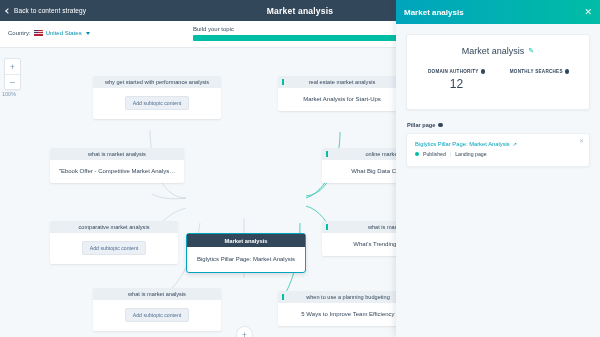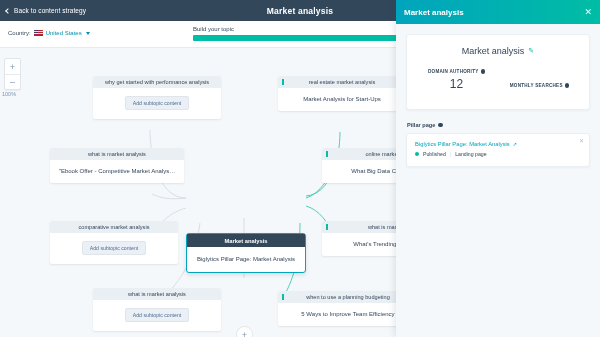--- a/index.html
+++ b/index.html
@@ -163,21 +163,21 @@
   .metric-card {
     background: #fff; border: 1px solid #eaeff4; border-radius: 3px;
     padding: 11px 8px 18px; box-shadow: 0 1px 2px rgba(45,62,80,.05);
   }
   .metric-title-row {
     display: flex; align-items: center; justify-content: center; gap: 4px;
     margin-bottom: 13px;
   }
   .metric-title { font-size: 9px; color: #33475b; }
   .pencil-icon { color: #00bda5; font-size: 7px; cursor: pointer; }
-  .metric-row { display: flex; align-items: flex-end; }
+  .metric-row { display: flex; }
   .metric { flex: 1; text-align: center; }
   .metric-label {
     font-size: 4.6px; color: #33475b; letter-spacing: .25px; font-weight: bold;
     display: flex; align-items: center; justify-content: center; gap: 2px;
     margin-bottom: 3px;
   }
   .info-dot {
     width: 4.5px; height: 4.5px; border-radius: 50%; background: #33475b;
     display: inline-block;
   }

